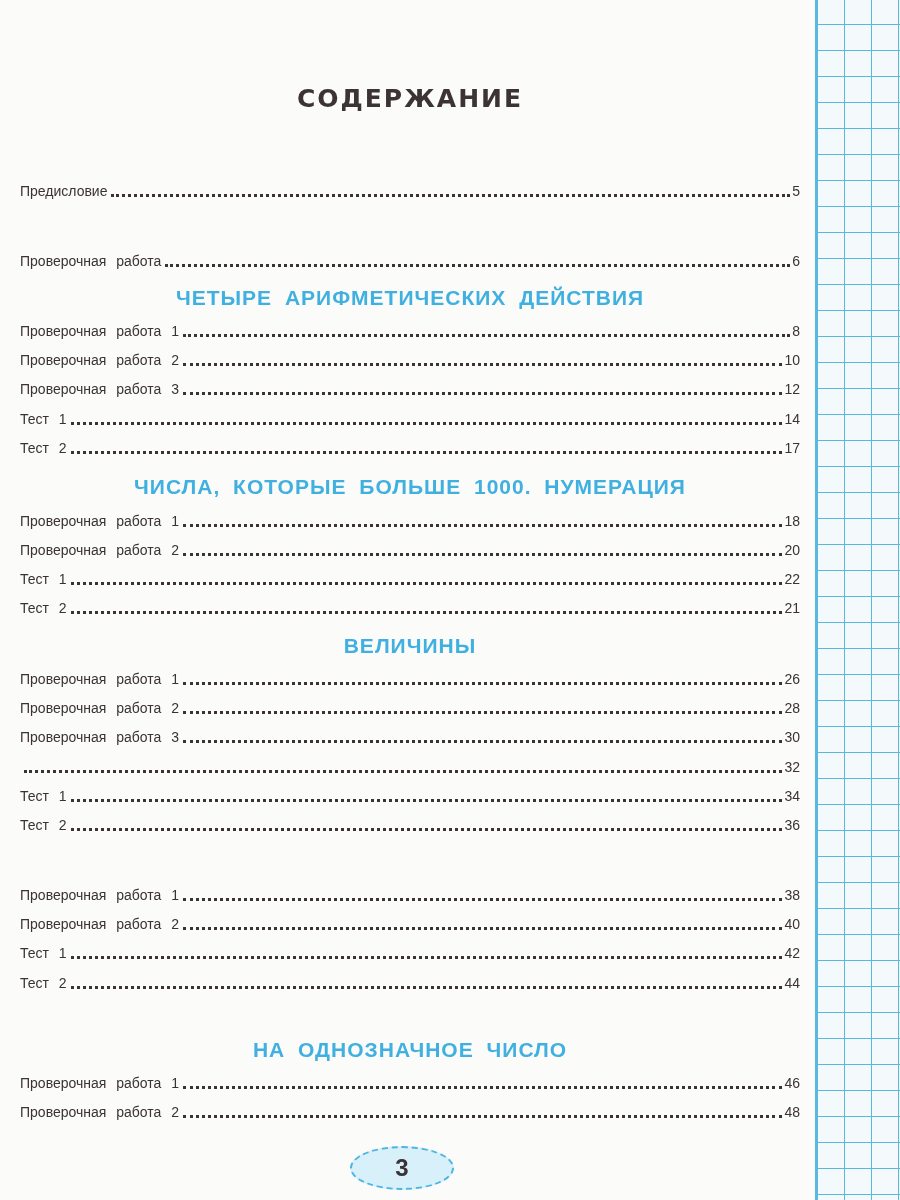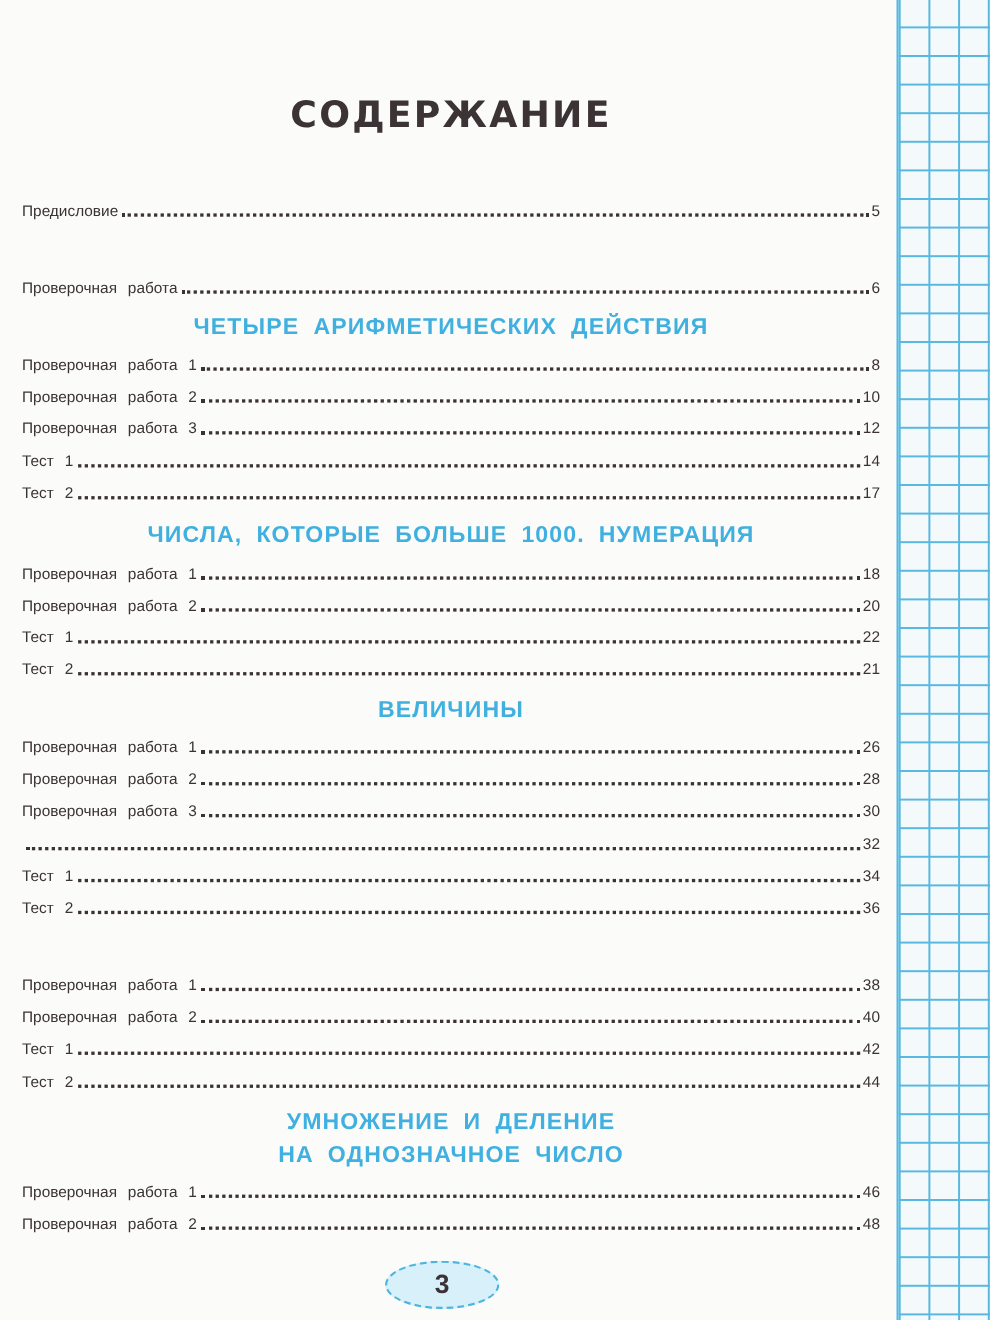--- a/index.html
+++ b/index.html
@@ -18,21 +18,21 @@
     background-size: 27px 26px;
     background-position: 0 -2px;
     border-left: 2px solid #58b8e0;
   }
   .page {
     position: absolute; left: 0; top: 0; width: 815px; height: 1200px;
   }
   .title {
     position: absolute; top: 84px; left: 0; width: 820px; text-align: center;
     font-family: "DejaVu Sans", sans-serif; font-weight: bold;
-    font-size: 33px; letter-spacing: 2px; color: #3b3336;
+    font-size: 25px; letter-spacing: 2px; color: #3b3336;
   }
   .toc { position: absolute; left: 20px; top: 0; width: 780px; }
   .row {
     position: absolute; left: 0; width: 780px; height: 28px;
     display: flex; align-items: flex-end;
     font-size: 14px; line-height: 22px; color: #3a3234;
   }
   .row .label { white-space: pre; word-spacing: 6px; flex: none; }
   .row .leader {
     flex: 1; margin: 0 2px 5px 4px;
@@ -178,21 +178,20 @@
       <span class="leader"></span>
       <span class="page-num">42</span>
     </div>
     <div class="row" style="top:966px">
       <span class="label">Тест 2</span>
       <span class="leader"></span>
       <span class="page-num">44</span>
     </div>
   </div>
 
-  <div class="section" style="top:1006px">УМНОЖЕНИЕ И ДЕЛЕНИЕ</div>
   <div class="section" style="top:1036px">НА ОДНОЗНАЧНОЕ ЧИСЛО</div>
   <div class="toc">
     <div class="row" style="top:1066px">
       <span class="label">Проверочная работа 1</span>
       <span class="leader"></span>
       <span class="page-num">46</span>
     </div>
     <div class="row" style="top:1095px">
       <span class="label">Проверочная работа 2</span>
       <span class="leader"></span>

